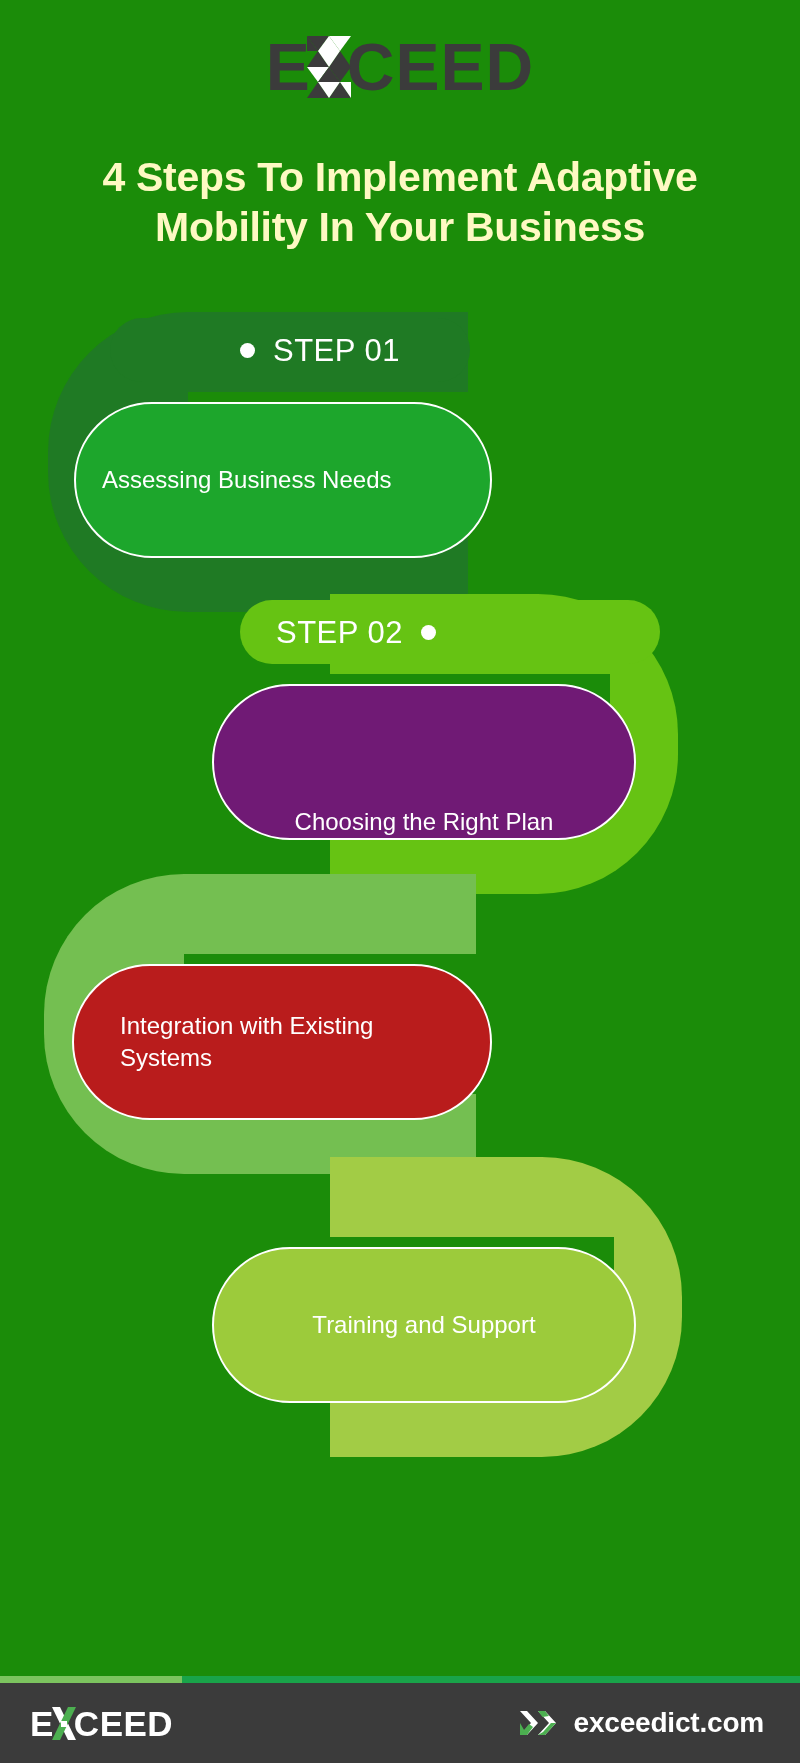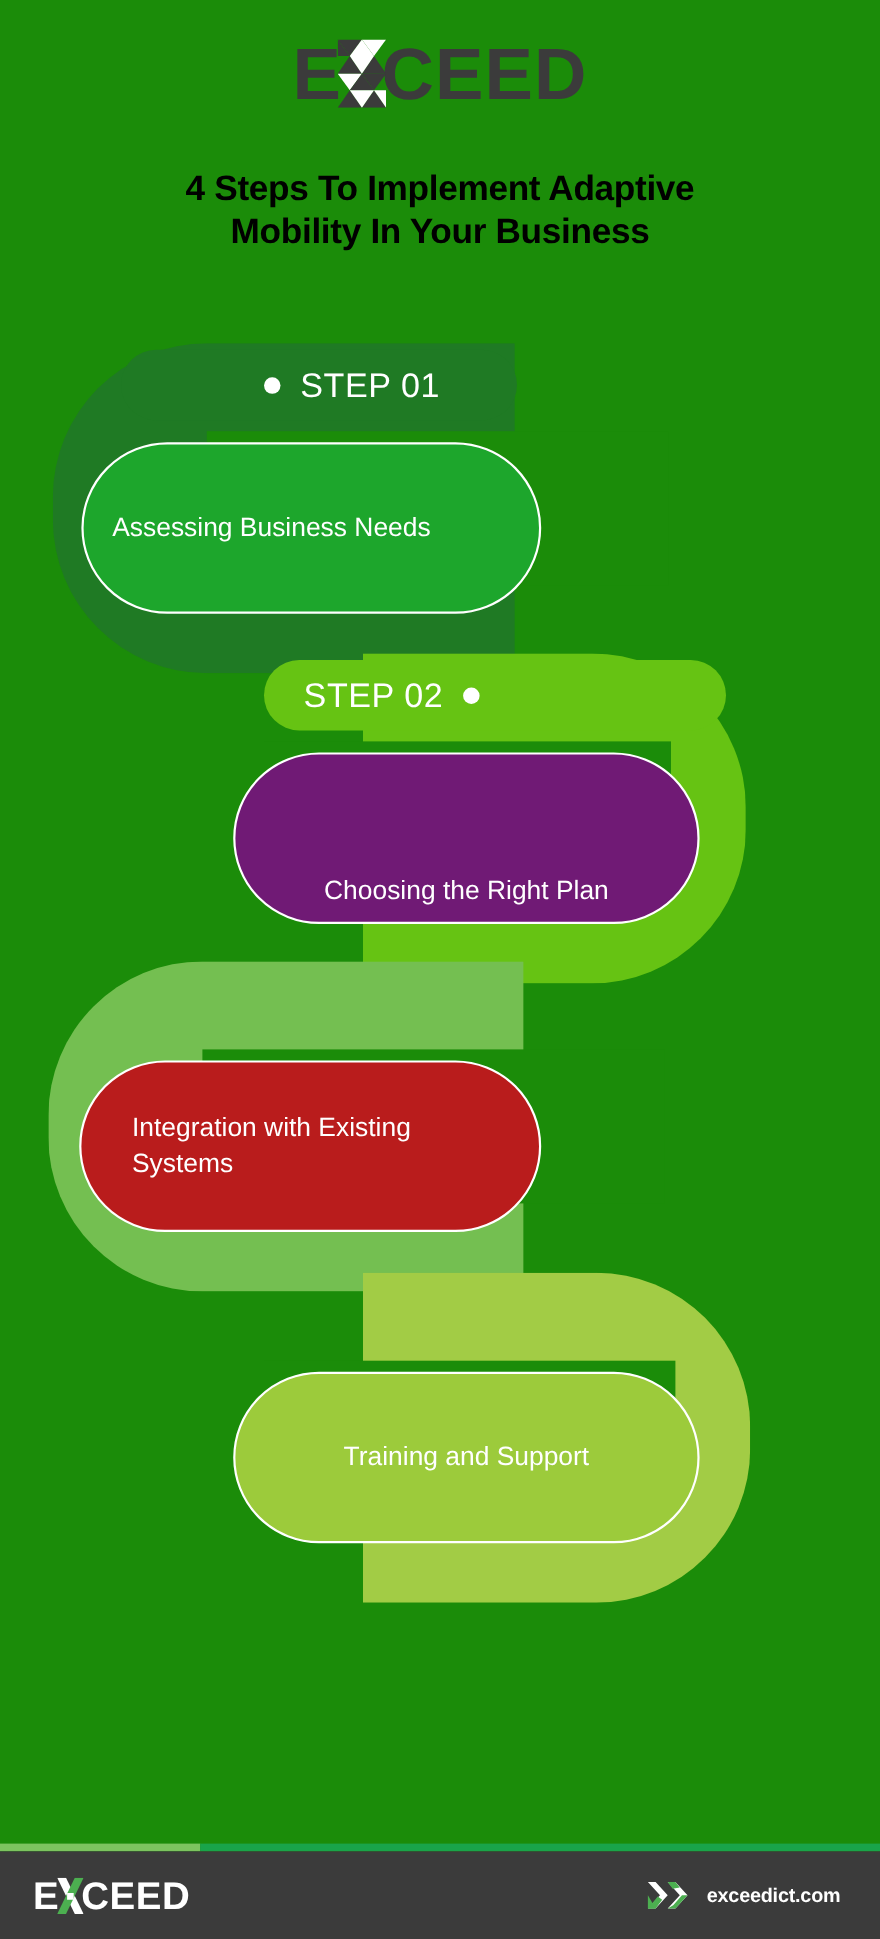--- a/index.html
+++ b/index.html
@@ -45,22 +45,22 @@
     margin:0 -4px;
     display:inline-block;
   }
   .brand-logo .lg-x svg { display:block; width:44px; height:62px; }
 
   
   .headline {
     position:absolute;
     top:152px; left:10px; right:10px;
     text-align:center;
-    color:#000000;
-    font-size:32px;
+    color:#fef9c3;
+    font-size:41px;
     font-weight:bold;
     line-height:1.22;
     letter-spacing:-0.3px;
     font-family:"Liberation Sans", sans-serif;
   }
 
   
   .stage {
     position:absolute;
     top:300px; left:0;
@@ -113,21 +113,21 @@
   }
 
   
   .step-card {
     position:absolute;
     border:2px solid #ffffff;
     border-radius:78px;
     display:flex;
     align-items:center;
     z-index:5;
-    padding:12px 26px;
+    padding:0 26px;
   }
   .step-card .card-text {
     color:#ffffff;
     font-size:24px;
     font-weight:500;
     line-height:1.35;
     font-family:"Liberation Sans", sans-serif;
   }
 
   
@@ -160,21 +160,21 @@
     line-height:1;
     font-family:"Liberation Sans", sans-serif;
   }
   .footer-logo .f-x { width:24px; height:33px; margin:0 -2px; display:inline-block; }
   .footer-logo .f-x svg { display:block; width:24px; height:33px; }
 
   .footer-url { display:flex; align-items:center; gap:14px; padding-right:6px; }
   .chev-icon { width:42px; height:30px; display:block; }
   .footer-url .url-txt {
     color:#ffffff;
-    font-size:18px;
+    font-size:28px;
     font-weight:bold;
     letter-spacing:-0.2px;
     line-height:1;
     font-family:"Liberation Sans", sans-serif;
   }
 </style>
 </head>
 <body>
 
 <div class="page">

